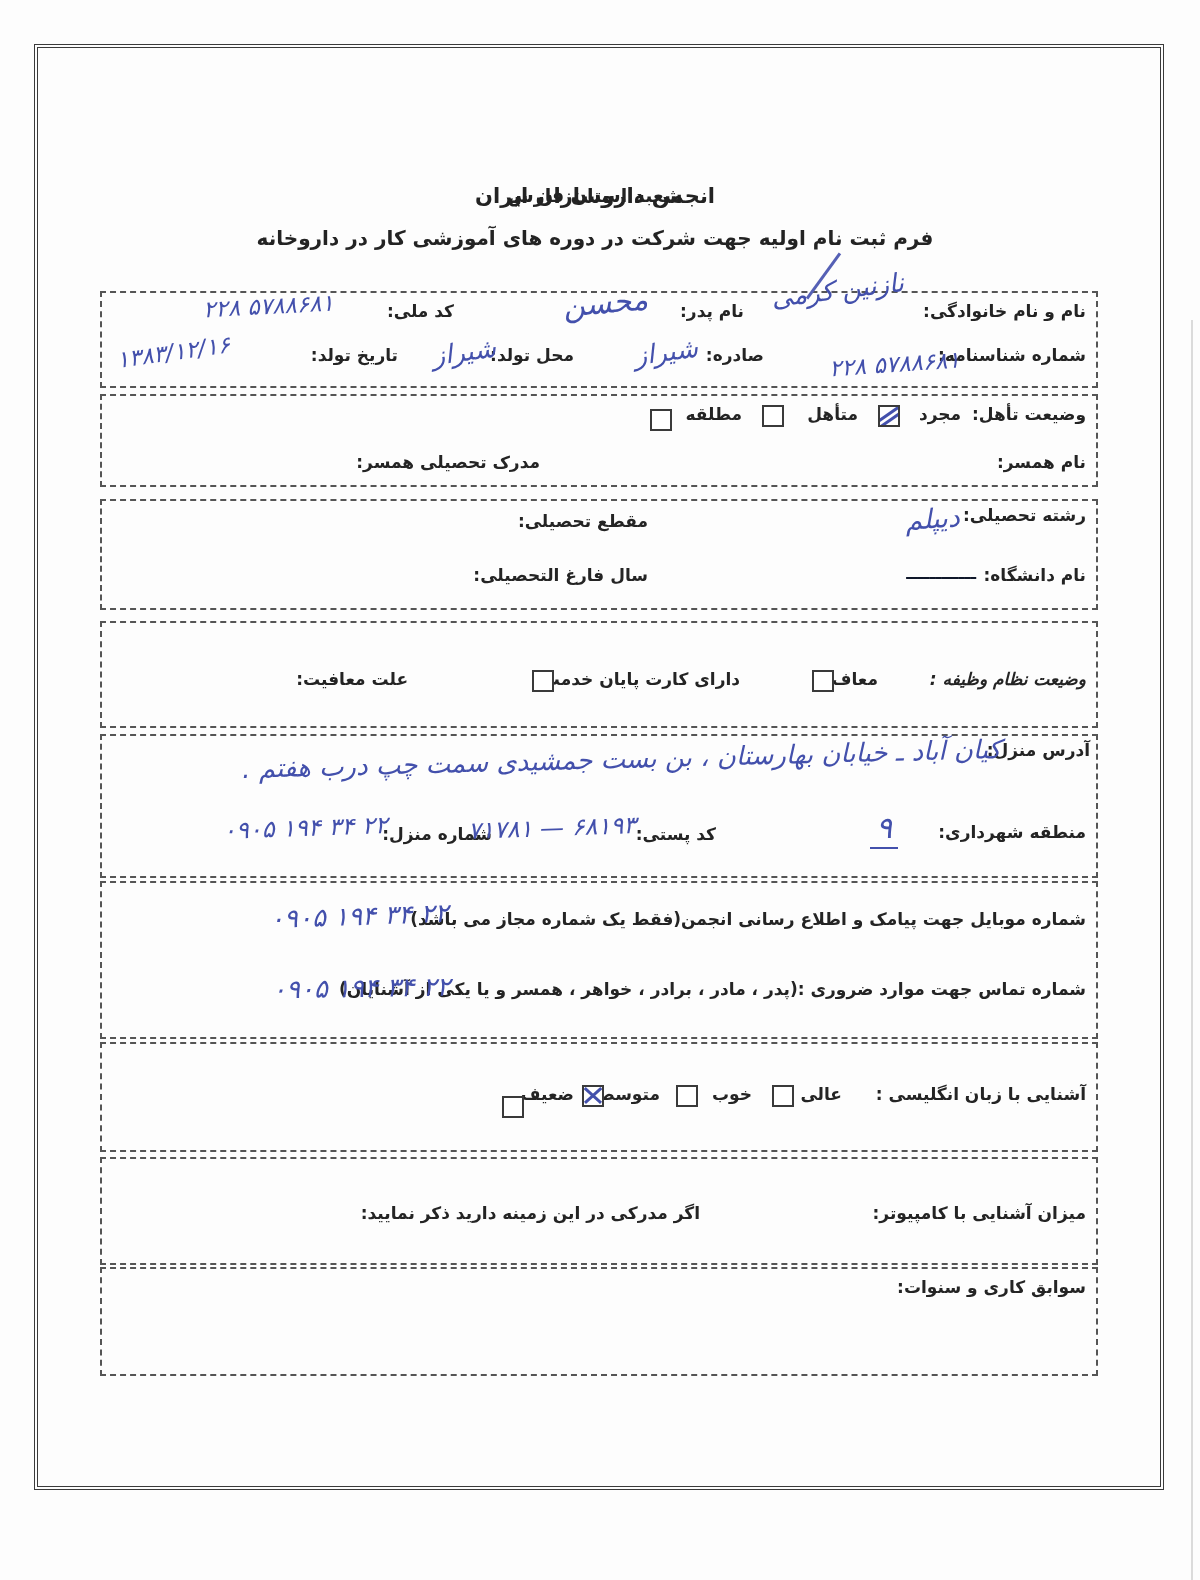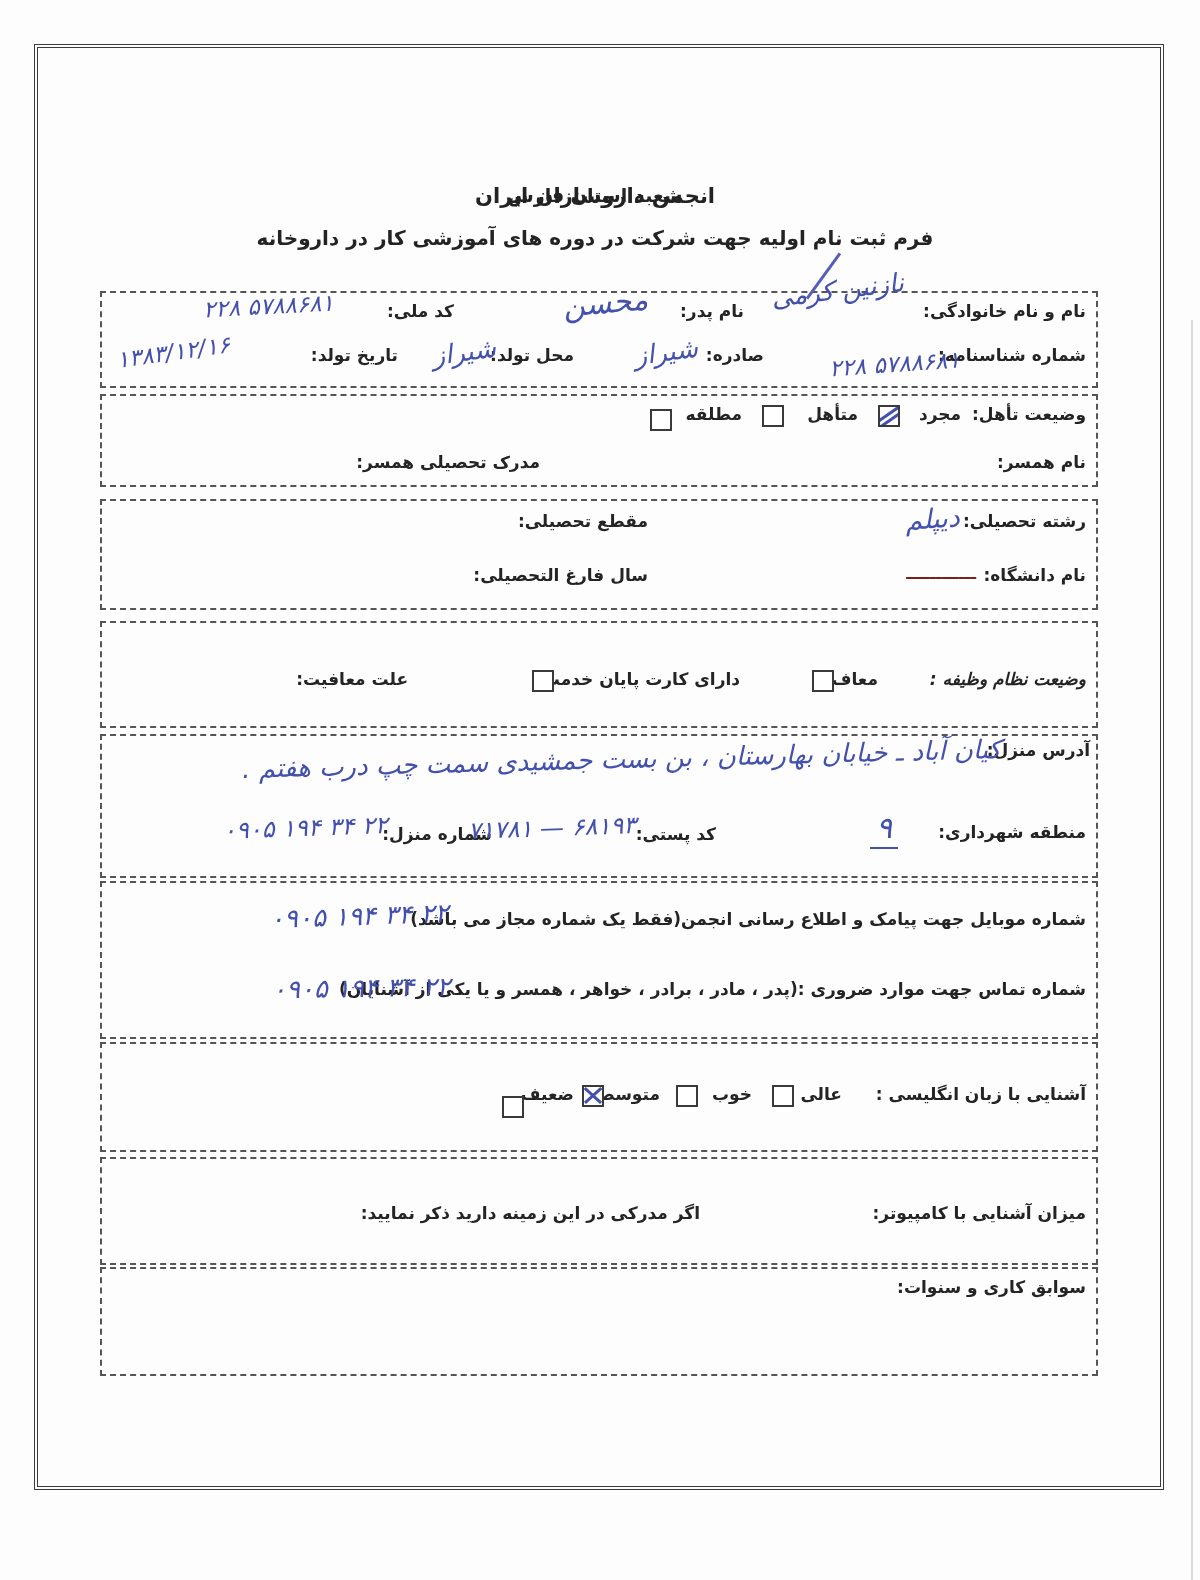--- a/index.html
+++ b/index.html
@@ -69,25 +69,25 @@
     </span>
     <span class="lbl" style="right:354px;top:8px;">مطلقه</span>
     <span class="cb" style="right:424px;top:13px;">
       
     </span>
     <span class="lbl" style="right:10px;top:56px;">نام همسر:</span>
     <span class="lbl" style="right:556px;top:56px;">مدرک تحصیلی همسر:</span>
   </div>
 
   <div class="fbox" style="top:499px;height:111px;">
-    <span class="lbl" style="right:10px;top:10px;">رشته تحصیلی:</span>
+    <span class="lbl" style="right:10px;top:4px;">رشته تحصیلی:</span>
     <span class="hw" style="right:136px;top:2px;font-size:27px;transform:rotate(-4deg);">دیپلم</span>
     <span class="lbl" style="right:448px;top:10px;">مقطع تحصیلی:</span>
     <span class="lbl" style="right:10px;top:64px;">نام دانشگاه:</span>
-    <span class="lbl" style="right:120px;top:62px;color:#7f1d1d;">ــــــــــــ</span>
+    <span class="lbl" style="right:120px;top:62px;color:#0f172a;">ــــــــــــ</span>
     <span class="lbl" style="right:448px;top:64px;">سال فارغ التحصیلی:</span>
   </div>
 
   <div class="fbox" style="top:621px;height:107px;">
     <span class="lbl" style="right:10px;top:46px;font-style:italic;">وضیعت نظام وظیفه :</span>
     <span class="lbl" style="right:218px;top:46px;">معاف</span>
     <span class="cb" style="right:262px;top:47px;">
       
     </span>
     <span class="lbl" style="right:356px;top:46px;">دارای کارت پایان خدمت</span>

